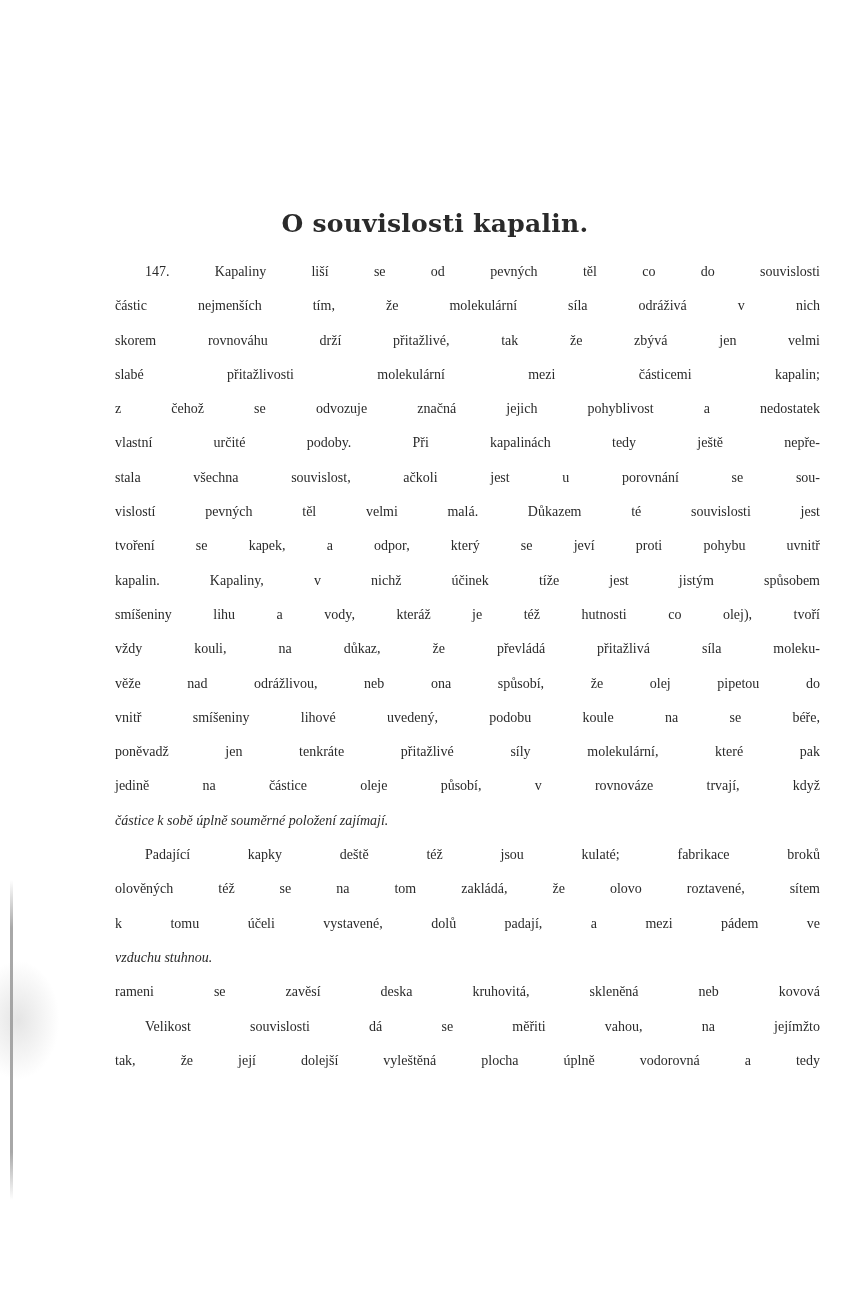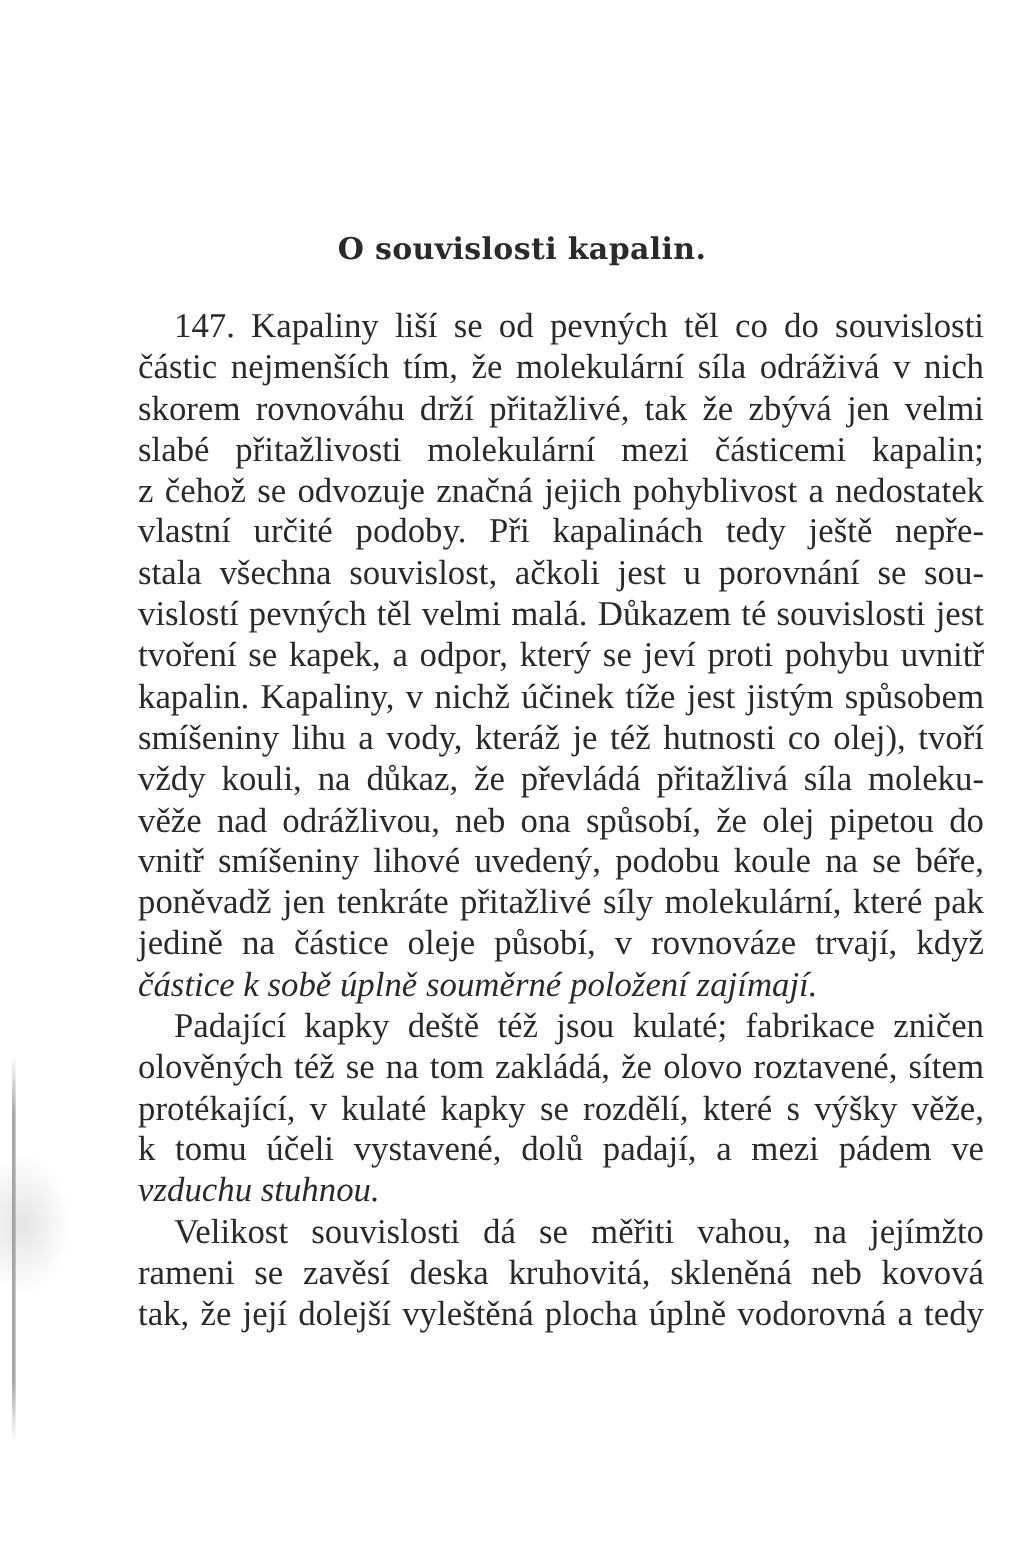--- a/index.html
+++ b/index.html
@@ -27,36 +27,36 @@
     letter-spacing: 0.3px;
     padding-left: 20px;
   }
   .body-text {
     position: absolute; left: 115px; top: 255px; width: 705px;
   }
   .line {
     height: 34.3px;
     line-height: 34.3px;
     font-family: "Liberation Serif", serif;
-    font-size: 29px;
+    font-size: 14px;
     white-space: nowrap;
     text-align: justify;
     text-align-last: justify;
     font-stretch: condensed;
   }
   .line.last { text-align-last: left; font-style: italic; }
   .line.indent { padding-left: 30px; }
 </style>
 </head>
 <body>
 
 <div class="page-edge"></div>
 <div class="smudge"></div>
 
-<h1 class="title" style="margin:0;">O souvislosti kapalin.</h1>
+<h1 class="title" style="margin:16px;">O souvislosti kapalin.</h1>
 
 <div class="body-text">
   <div>
     <div class="line indent">147. Kapaliny liší se od pevných těl co do souvislosti</div>
     <div class="line">částic nejmenších tím, že molekulární síla odráživá v nich</div>
     <div class="line">skorem rovnováhu drží přitažlivé, tak že zbývá jen velmi</div>
     <div class="line">slabé přitažlivosti molekulární mezi částicemi kapalin;</div>
     <div class="line">z čehož se odvozuje značná jejich pohyblivost a nedostatek</div>
     <div class="line">vlastní určité podoby. Při kapalinách tedy ještě nepře-</div>
     <div class="line">stala všechna souvislost, ačkoli jest u porovnání se sou-</div>
@@ -65,24 +65,23 @@
     <div class="line">kapalin. Kapaliny, v nichž účinek tíže jest jistým spůsobem</div>
     <div class="line">smíšeniny lihu a vody, kteráž je též hutnosti co olej), tvoří</div>
     <div class="line">vždy kouli, na důkaz, že převládá přitažlivá síla moleku-</div>
     <div class="line">věže nad odrážlivou, neb ona spůsobí, že olej pipetou do</div>
     <div class="line">vnitř smíšeniny lihové uvedený, podobu koule na se béře,</div>
     <div class="line">poněvadž jen tenkráte přitažlivé síly molekulární, které pak</div>
     <div class="line">jedině na částice oleje působí, v rovnováze trvají, když</div>
     <div class="line last">částice k sobě úplně souměrné položení zajímají.</div>
   </div>
   <div>
-    <div class="line indent">Padající kapky deště též jsou kulaté; fabrikace zničen</div>
+    <div class="line indent">Padající kapky deště též jsou kulaté; fabrikace broků</div>
     <div class="line">olověných též se na tom zakládá, že olovo roztavené, sítem</div>
-    <div class="line">protékající, v kulaté kapky se rozdělí, které s výšky věže,</div>
     <div class="line">k tomu účeli vystavené, dolů padají, a mezi pádem ve</div>
     <div class="line last">vzduchu stuhnou.</div>
   </div>
   <div>
+    <div class="line">rameni se zavěsí deska kruhovitá, skleněná neb kovová</div>
     <div class="line indent">Velikost souvislosti dá se měřiti vahou, na jejímžto</div>
-    <div class="line">rameni se zavěsí deska kruhovitá, skleněná neb kovová</div>
     <div class="line">tak, že její dolejší vyleštěná plocha úplně vodorovná a tedy</div>
   </div>
 </div>
 
 </body></html>

